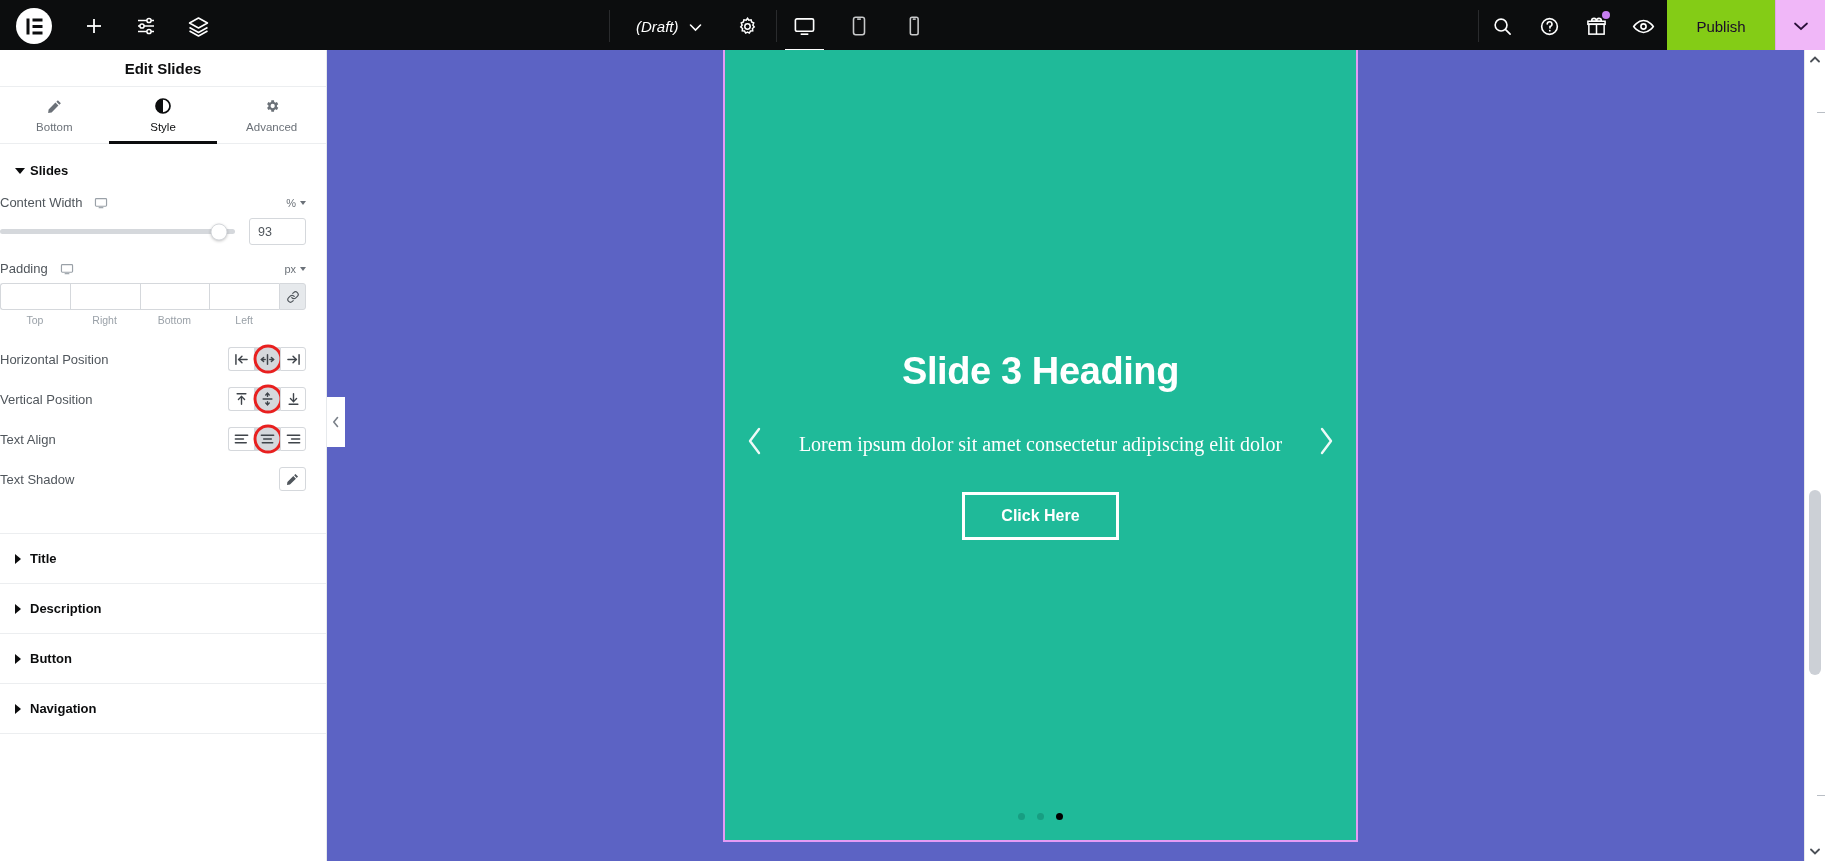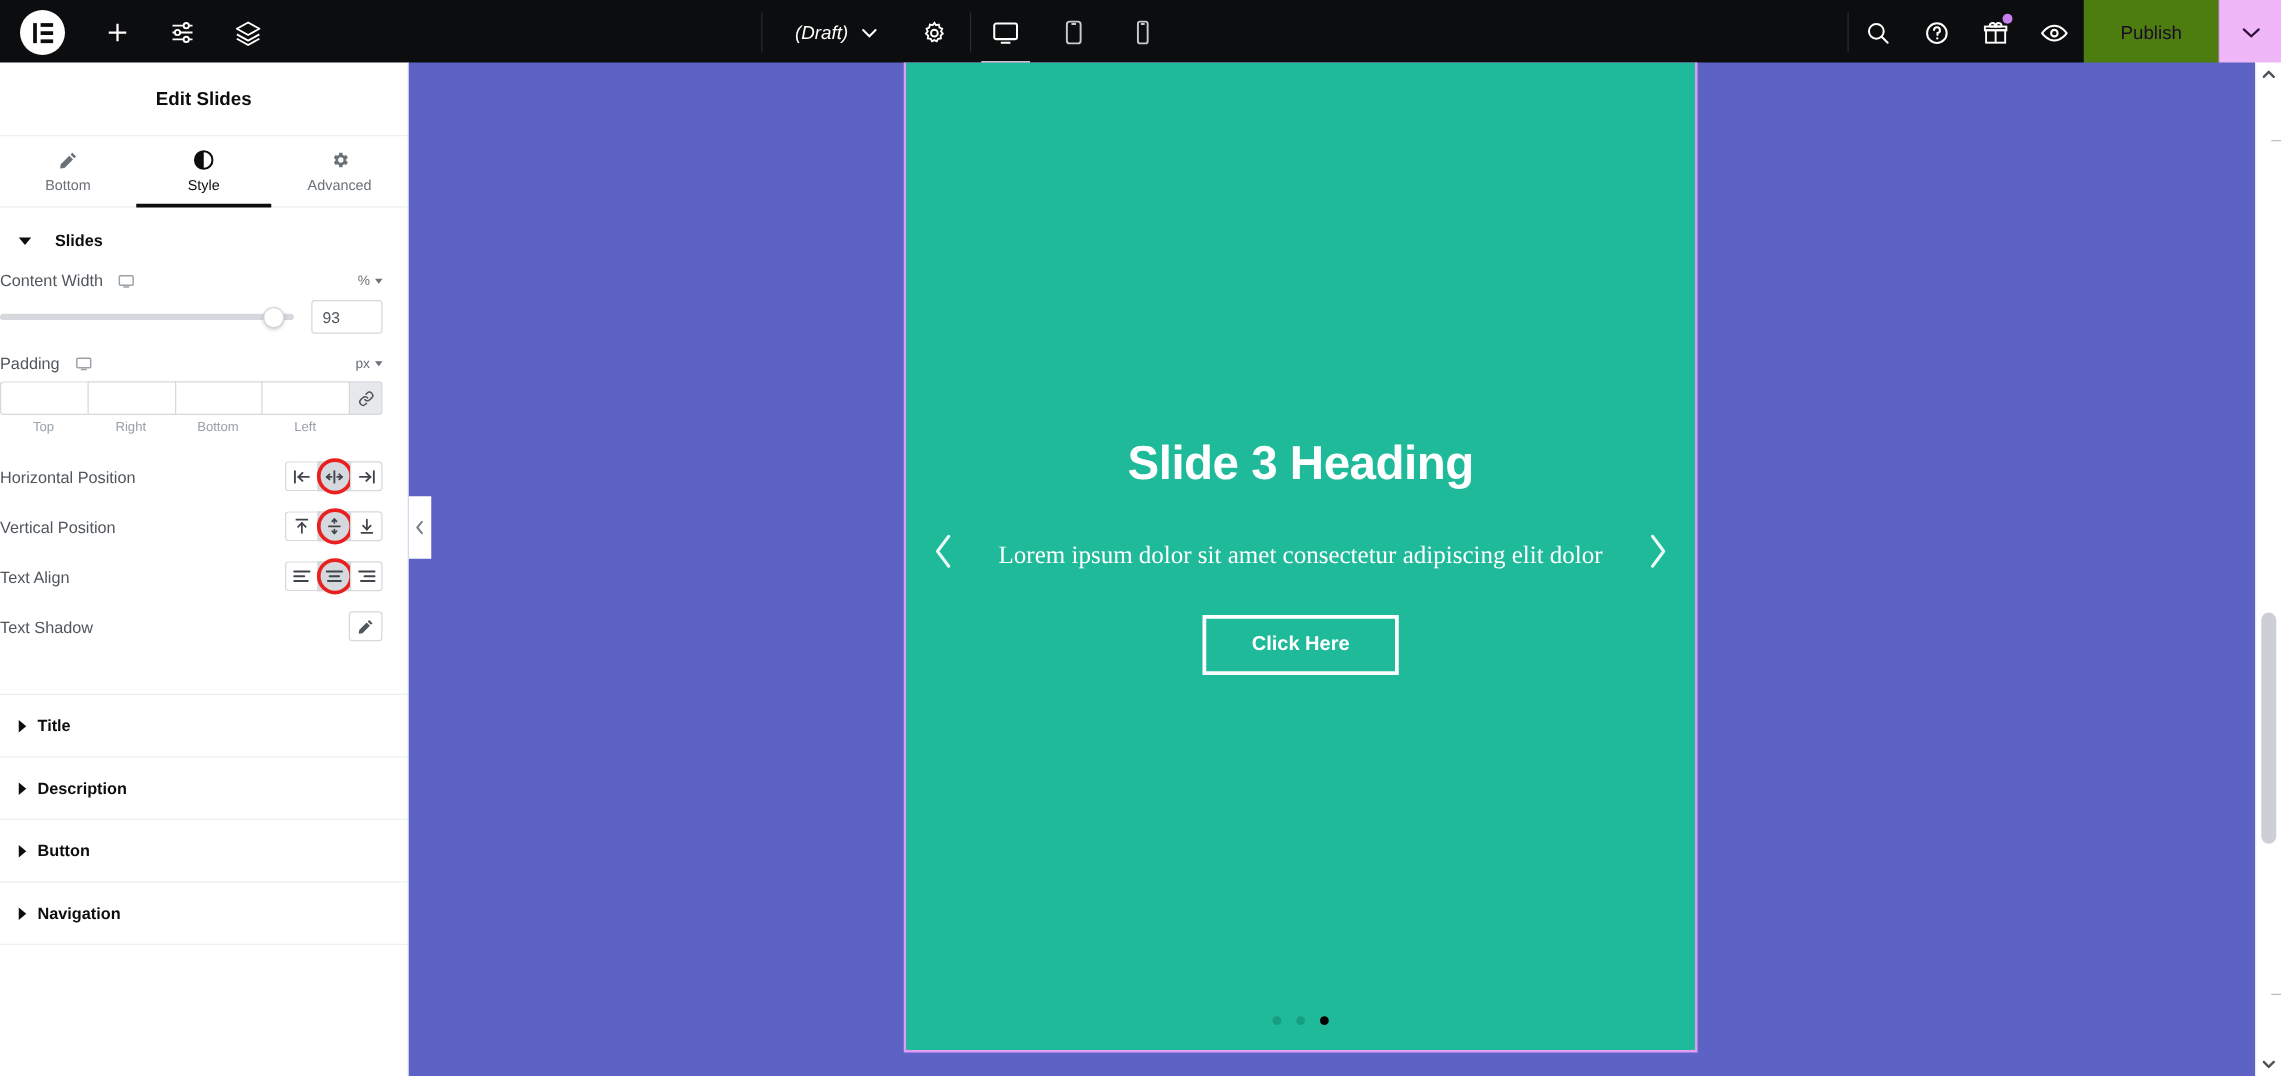--- a/index.html
+++ b/index.html
@@ -55,59 +55,59 @@
   .tb-right { display: flex; align-items: stretch; }
   .tb-ricon {
     width: 47px; display: flex; align-items: center; justify-content: center;
     color: #ffffff; position: relative;
   }
   .gift-dot {
     position: absolute; top: 11px; right: 10px;
     width: 8px; height: 8px; border-radius: 50%; background: #c77ef0;
   }
   .publish-btn {
-    width: 108px; background: #4d7c0f; color: #1a0b2a;
+    width: 108px; background: #84cc16; color: #1a0b2a;
     display: flex; align-items: center; justify-content: center;
     font-size: 15px; font-weight: 400;
   }
   .publish-caret {
     width: 50px; background: #f0b7f8; color: #2a1039;
     display: flex; align-items: center; justify-content: center;
     border-left: 1px solid #e0a5ea;
   }
 
   
   .panel {
     position: absolute; top: 50px; left: 0;
     width: 327px; height: 811px;
     background: #ffffff;
     border-right: 1px solid #e6e9ec;
     overflow: hidden;
   }
   .panel-title {
-    height: 59px; display: flex; align-items: center; justify-content: center;
+    height: 37px; display: flex; align-items: center; justify-content: center;
     font-size: 15px; font-weight: bold; color: #0c0d0e;
     border-bottom: 1px solid #eceef0;
   }
   .panel-tabs { display: flex; border-bottom: 1px solid #eceef0; height: 57px; }
   .ptab {
     flex: 1; display: flex; flex-direction: column;
     align-items: center; justify-content: center; gap: 6px;
     font-size: 11.5px; color: #6b7178; position: relative;
   }
   .ptab .pti { color: #6b7178; height: 17px; display:flex; align-items:center; }
   .ptab.active { color: #0c0d0e; }
   .ptab.active .pti { color: #0c0d0e; }
   .ptab.active::after {
     content: ""; position: absolute; left: 0; right: 0; bottom: -1px;
     height: 3px; background: #0c0d0e;
   }
 
   .sec-head {
-    display: flex; align-items: center; gap: 19px;
+    display: flex; align-items: center; gap: 5px;
     padding: 19px 20px 17px 15px;
     font-size: 13px; font-weight: bold; color: #0c0d0e;
   }
   .caret-d { width:0;height:0;border-left:5px solid transparent;border-right:5px solid transparent;border-top:6px solid #0c0d0e; }
   .caret-r { width:0;height:0;border-top:5px solid transparent;border-bottom:5px solid transparent;border-left:6px solid #0c0d0e; }
 
   .ctrl-body { padding: 0 20px 12px 0; }
 
   .row {
     display: flex; align-items: center; margin-bottom: 6px;

